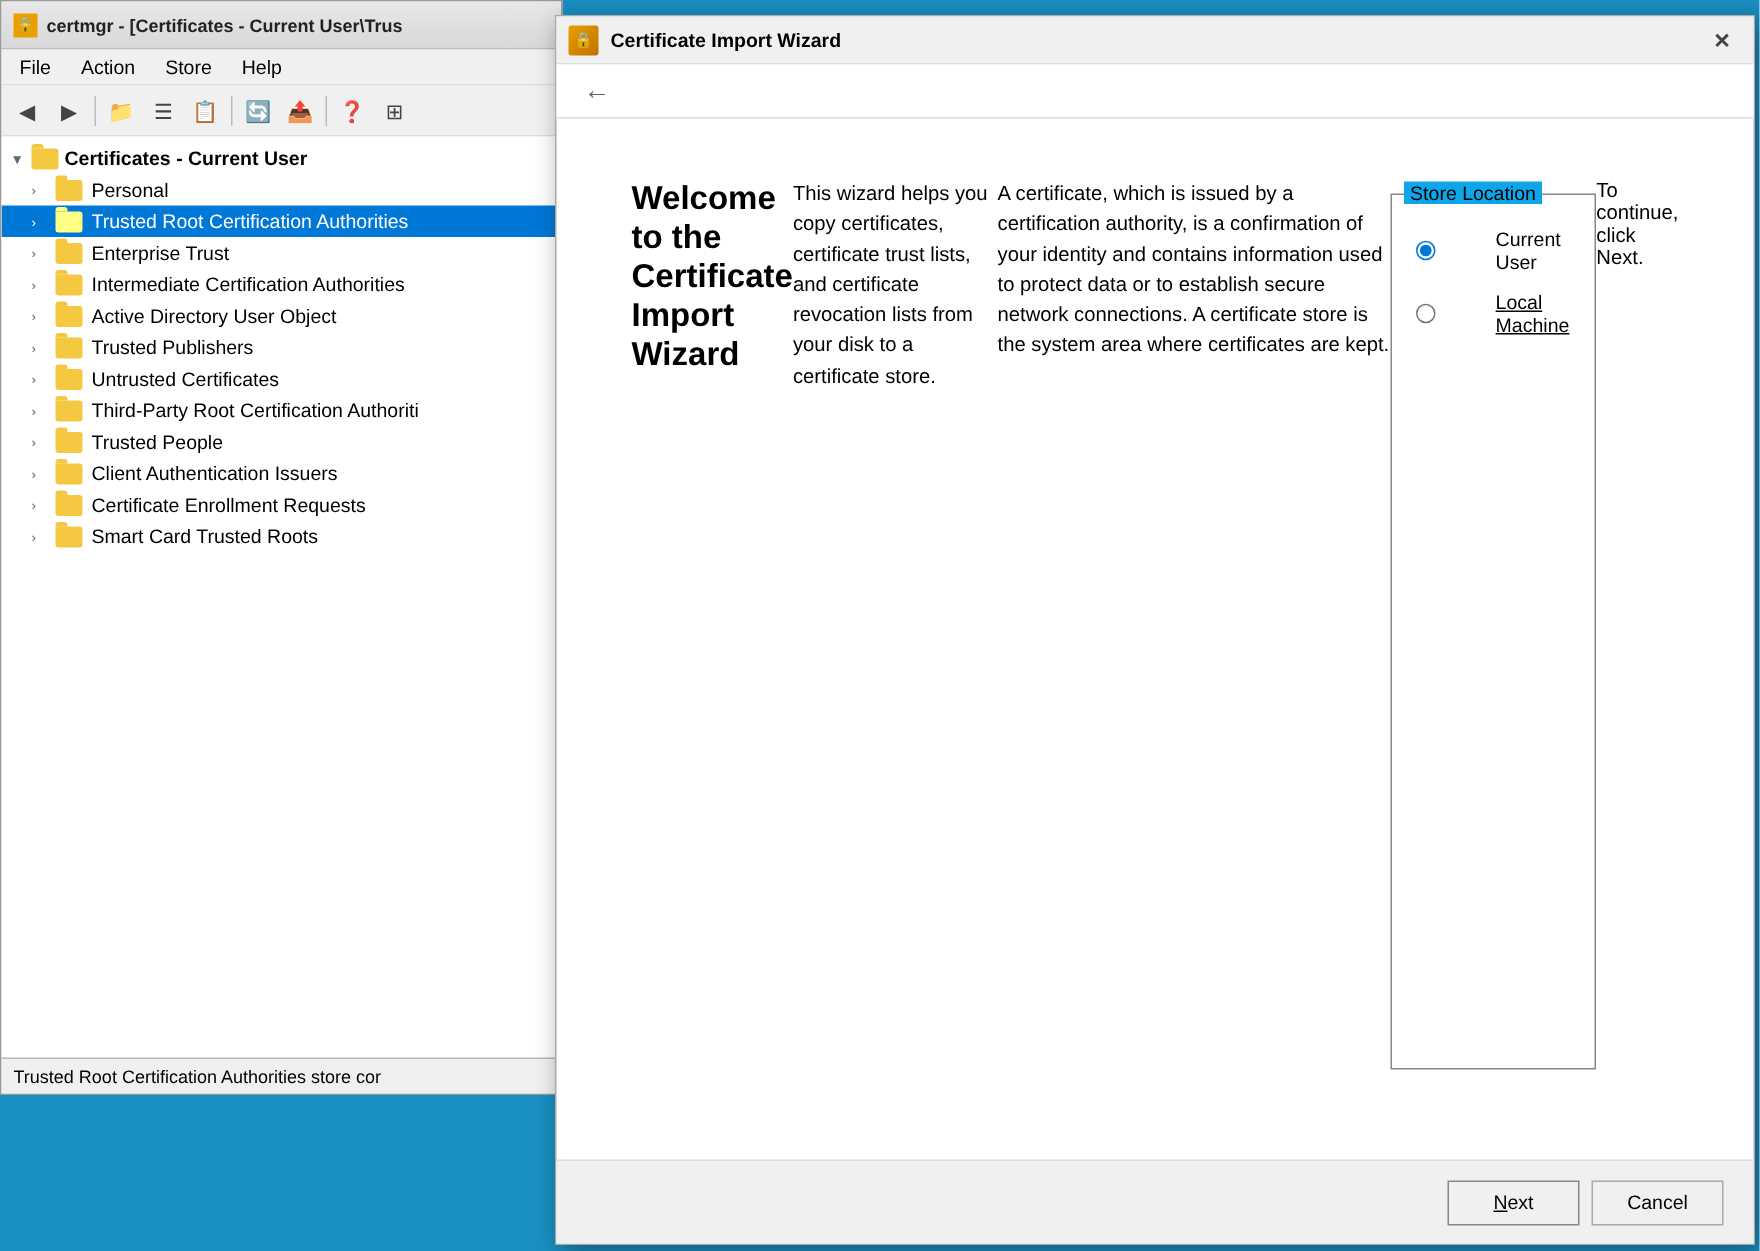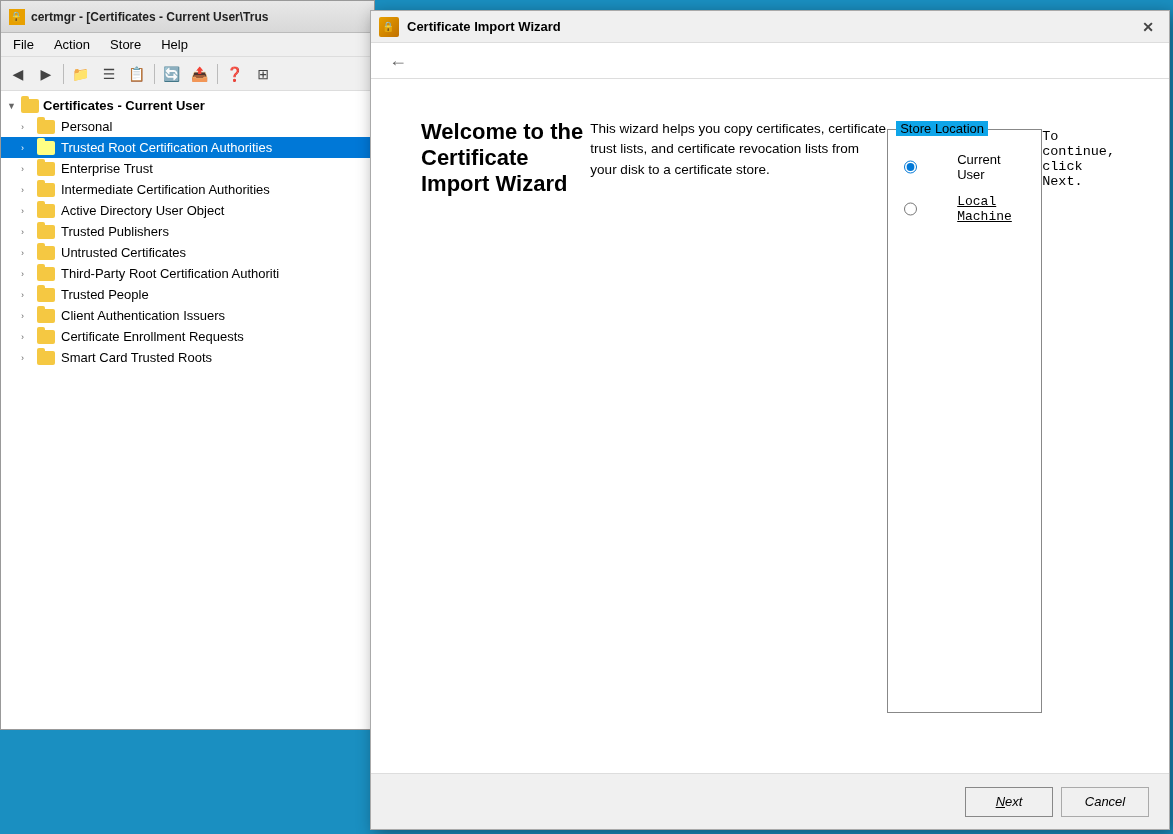--- a/index.html
+++ b/index.html
@@ -292,27 +292,25 @@
       width: 14px; height: 14px;
       cursor: pointer;
     }
 
     .radio-label {
       font-size: 13px;
       color: #000;
       margin-left: 32px;
     }
 
-    .radio-label.underline { text-decoration: underline; font-family: Liberation Mono, monospace; }
+    .radio-label.underline { text-decoration: underline; }
 
     .wizard-continue {
       font-size: 13.5px;
       color: #000;
-      margin-top: 10px;
-      font-family: Liberation Mono, monospace;
     }
 
     #wizard-footer {
       height: 56px;
       border-top: 1px solid #ddd;
       display: flex;
       align-items: center;
       justify-content: flex-end;
       padding: 0 20px;
       gap: 8px;
@@ -324,21 +322,20 @@
       min-width: 88px;
       padding: 0 16px;
       font-size: 13px;
       border: 1px solid #aaa;
       background: #f0f0f0;
       color: #000;
       cursor: pointer;
       display: flex;
       align-items: center;
       justify-content: center;
-      font-style: italic;
     }
     .wizard-btn.primary { border-color: #888; }
 
     .underline-char { text-decoration: underline; }
   </style>
 </head>
 <body>
 
 <div id="certmgr-window">
   <div id="certmgr-titlebar">
@@ -441,40 +438,44 @@
       <span>Certificate Enrollment Requests</span>
     </div>
 
     <div class="tree-item">
       <span class="expand-arrow">›</span>
       <span class="folder-icon"></span>
       <span>Smart Card Trusted Roots</span>
     </div>
   </div>
 
+  <div id="certmgr-statusbar">
+    <span>Trusted Root Certification Authorities store cor</span>
+  </div>
 </div>
 
 <div id="wizard-dialog">
   <div id="wizard-titlebar">
     <div id="wizard-title-left">
       <div class="wizard-title-icon">🔒</div>
       <span id="wizard-titlebar-text">Certificate Import Wizard</span>
     </div>
     <button class="close-btn">✕</button>
   </div>
 
   <div id="wizard-nav">
     <button class="nav-back-btn">←</button>
   </div>
 
   <div id="wizard-body">
     <div id="wizard-heading">Welcome to the Certificate Import Wizard</div>
 
     <p class="wizard-desc">This wizard helps you copy certificates, certificate trust lists, and certificate revocation lists from your disk to a certificate store.</p>
 
+    <p class="wizard-desc">A certificate, which is issued by a certification authority, is a confirmation of your identity and contains information used to protect data or to establish secure network connections. A certificate store is the system area where certificates are kept.</p>
 
     <div id="store-location-group">
       <span id="store-location-legend">Store Location</span>
 
       <label class="radio-option">
         <input type="radio" name="store-location" checked="" style="">
         <span class="radio-label">Current User</span>
       </label>
 
       <label class="radio-option">

